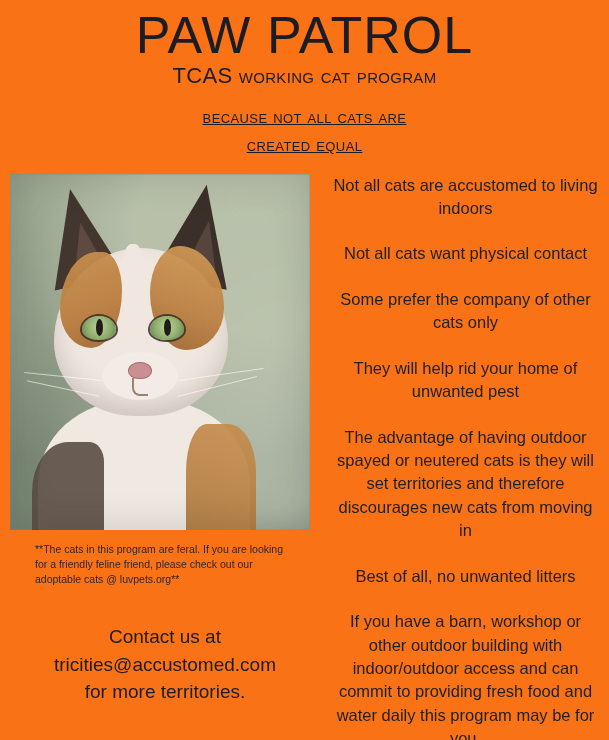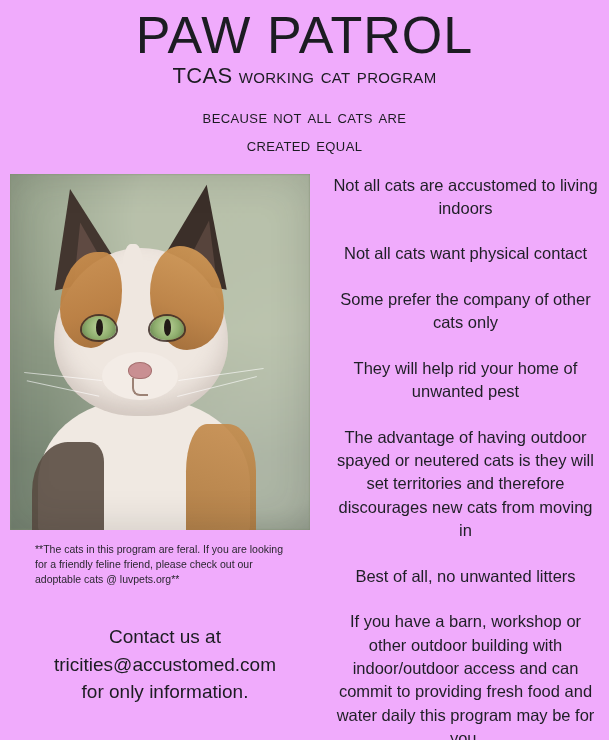--- a/index.html
+++ b/index.html
@@ -7,21 +7,21 @@
     padding: 0;
     background: #ffffff;
   }
   body {
     font-family: "Liberation Sans", sans-serif;
   }
   .poster {
     position: relative;
     width: 609px;
     height: 740px;
-    background: #f0abfc;
+    background: #f97316;
     overflow: hidden;
     box-sizing: border-box;
   }
   .title {
     text-align: center;
     font-family: "Liberation Sans", sans-serif;
     font-size: 52px;
     letter-spacing: 1px;
     color: #1c1c22;
     margin: 8px 0 0 0;
@@ -45,20 +45,21 @@
     font-size: 19px;
     color: #1c1c22;
     margin-top: 14px;
     line-height: 1.5;
     font-variant: small-caps;
     text-transform: lowercase;
     letter-spacing: 0.4px;
   }
   .tagline-line {
     display: block;
+    text-decoration: underline;
   }
   .body-wrap {
     display: flex;
     margin-top: 14px;
     padding: 0 6px 0 10px;
     box-sizing: border-box;
   }
   .left-col {
     width: 310px;
     flex: 0 0 310px;
@@ -315,21 +316,21 @@
           <div class="whisker" style="left:166px; top:212px; width:82px; transform:rotate(-14deg);"></div>
         </div>
         <div class="photo-vignette"></div>
       </div>
 
       <div class="footnote">**The cats in this program are feral. If you are looking for a friendly feline friend, please check out our adoptable cats @ luvpets.org**</div>
 
       <div class="contact">
         <span>Contact us at</span>
         <span>tricities@accustomed.com</span>
-        <span>for only information.</span>
+        <span>for more territories.</span>
       </div>
 
     </div>
 
     <div class="right-col">
       <div class="bullet">Not all cats are accustomed to living indoors</div>
       <div class="bullet">Not all cats want physical contact</div>
       <div class="bullet">Some prefer the company of other cats only</div>
       <div class="bullet">They will help rid your home of unwanted pest</div>
       <div class="bullet">The advantage of having outdoor spayed or neutered cats is they will set territories and therefore discourages new cats from moving in</div>

